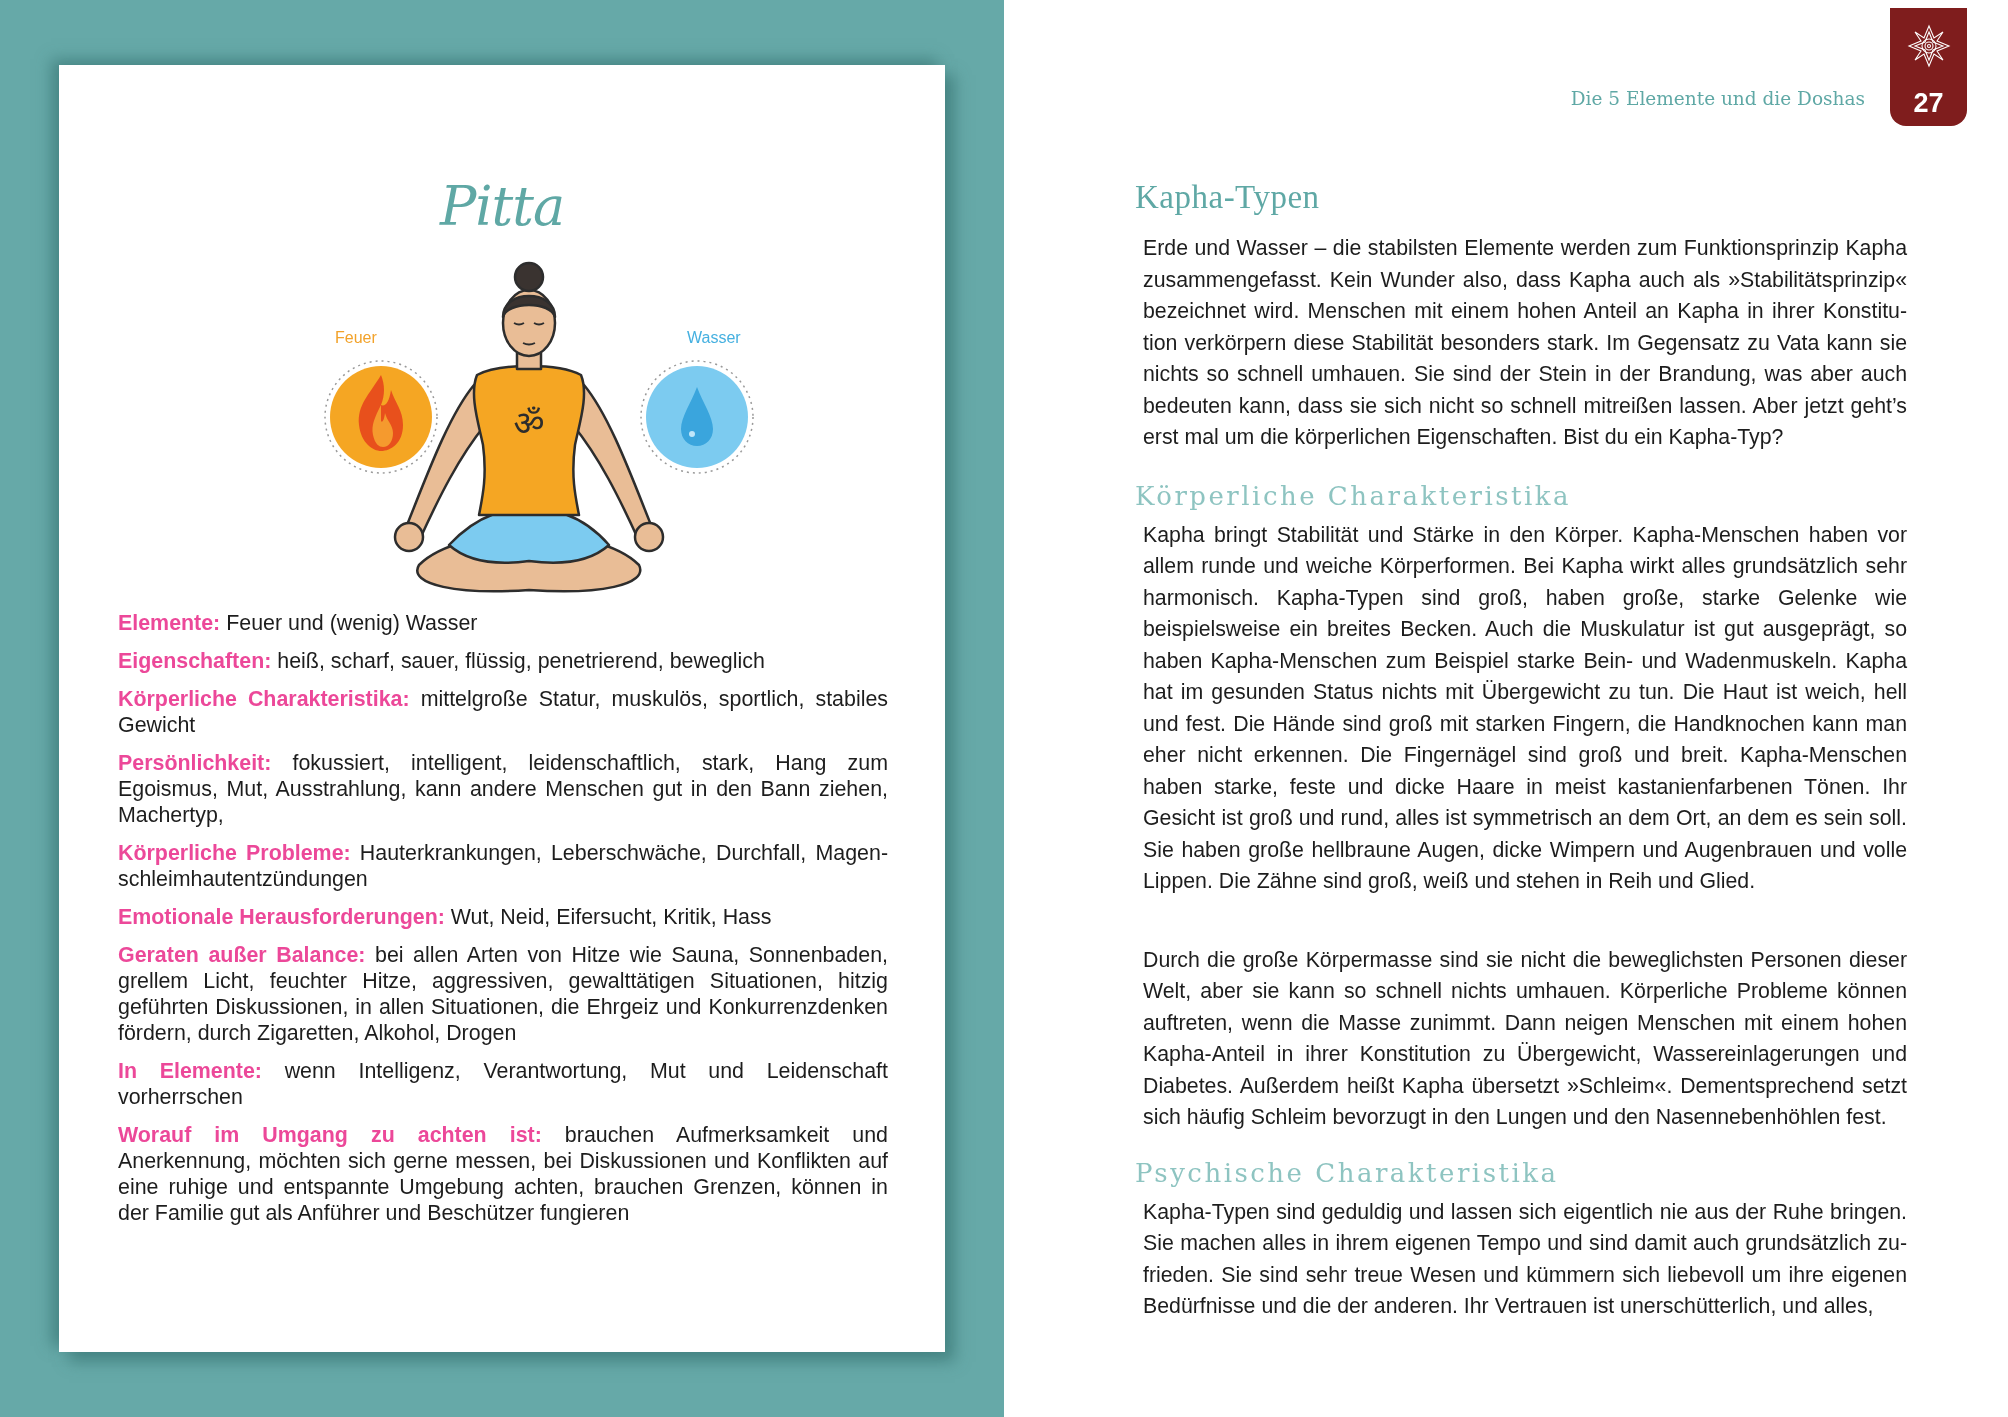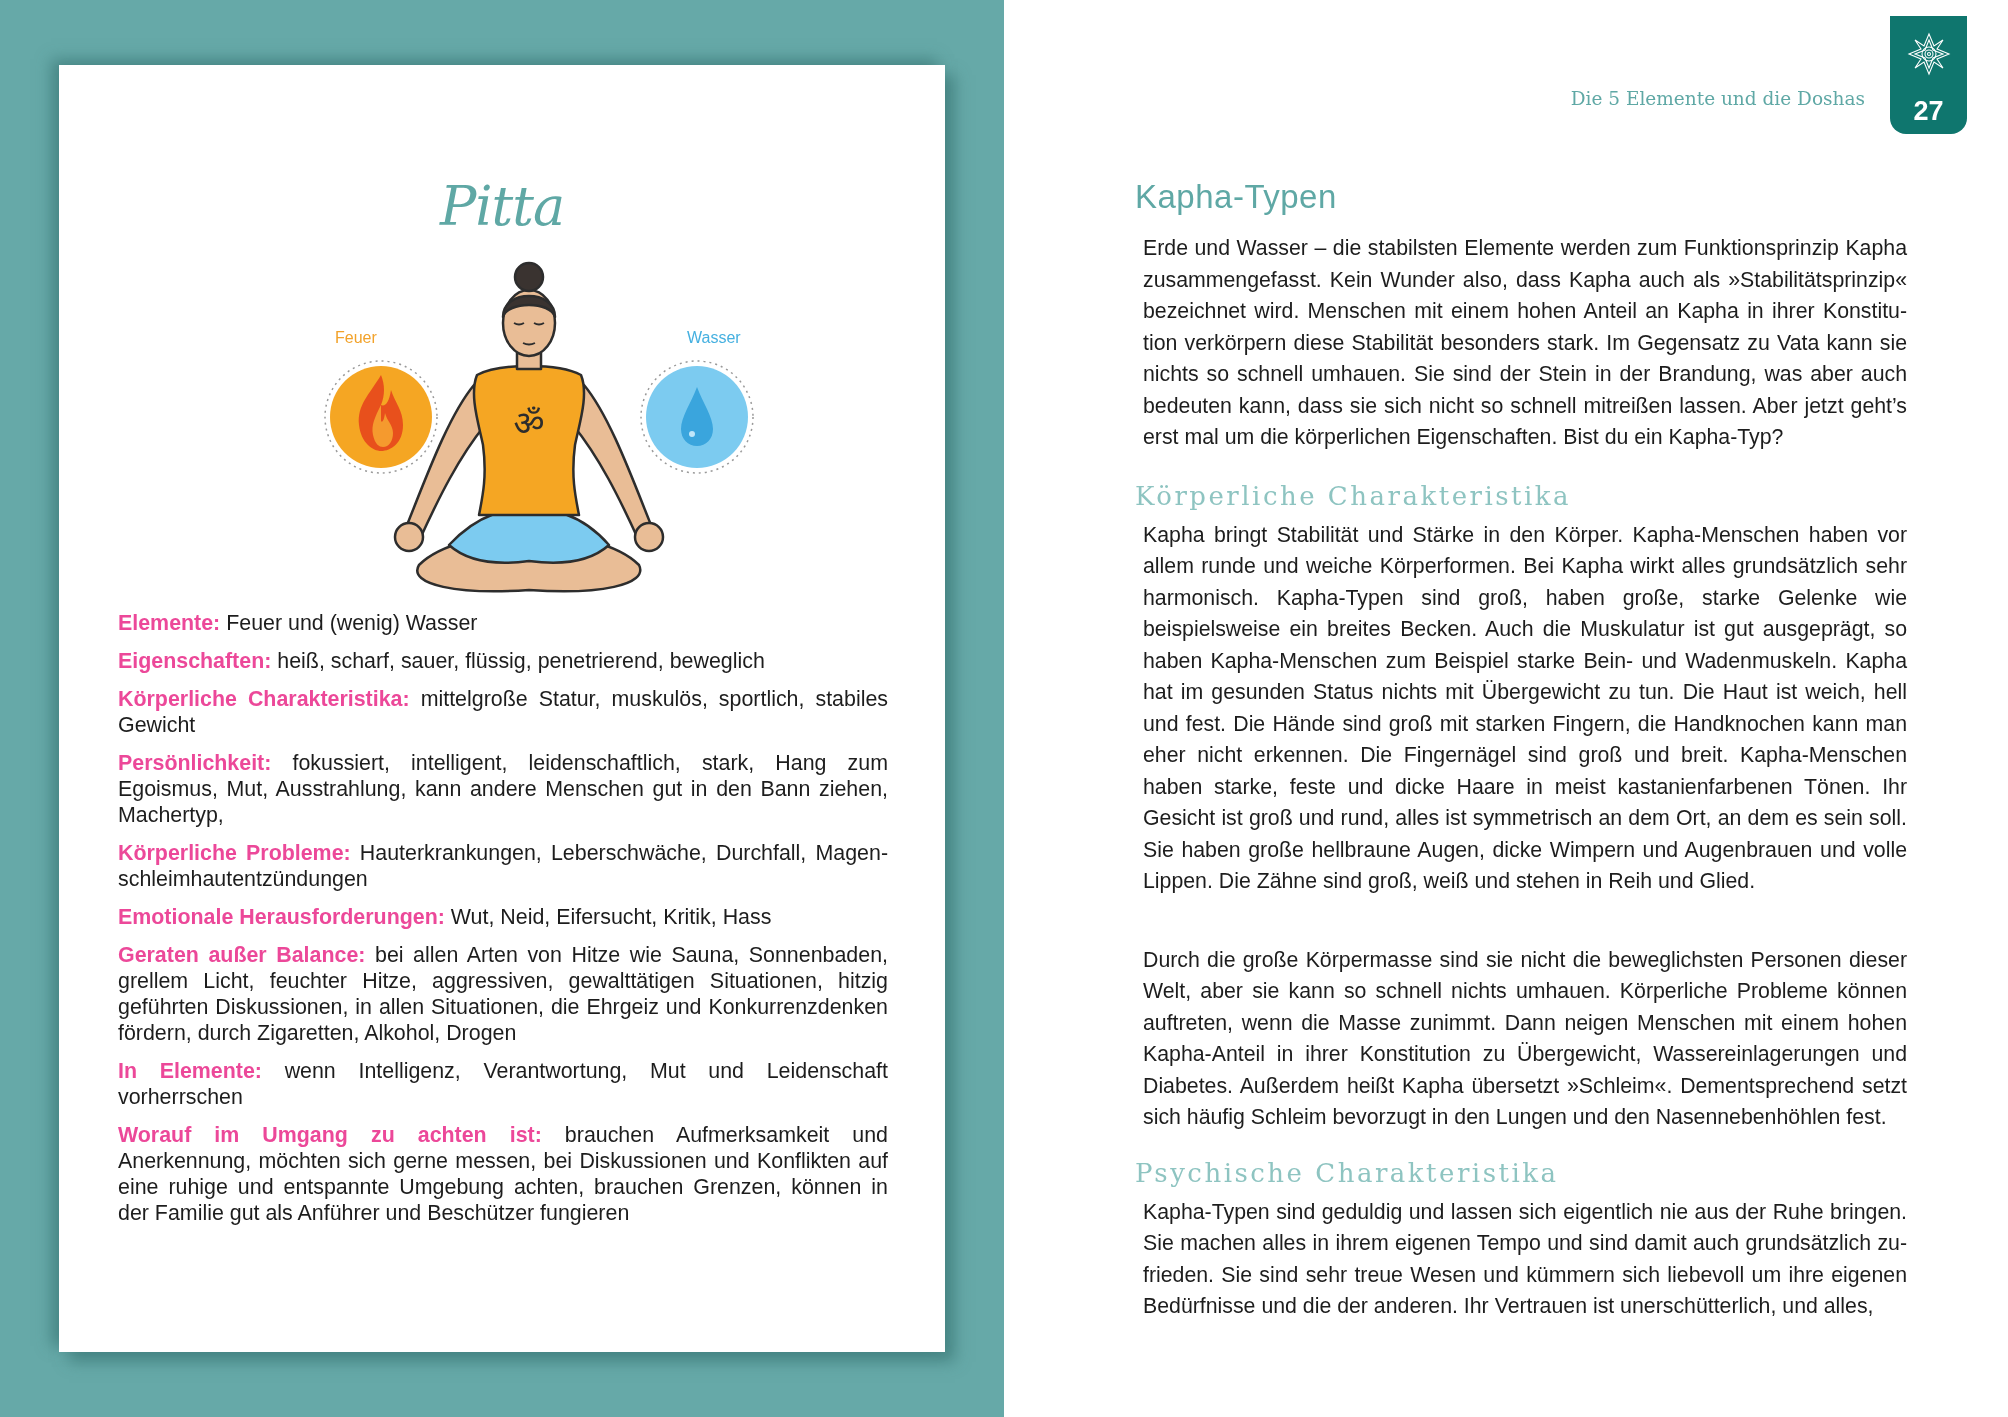--- a/index.html
+++ b/index.html
@@ -12,25 +12,25 @@
   .illustration{position:absolute;left:240px;top:180px;width:460px;height:380px;}
   .el-label{position:absolute;font-family:"Liberation Sans",sans-serif;font-size:16px;}
   .feuer-label{left:36px;top:84px;color:#f2a22a;}
   .wasser-label{left:352px;top:84px;color:#45b0e0;margin-left:36px;}
   .facts{position:absolute;left:59px;top:545px;width:770px;font-family:"Liberation Sans",sans-serif;
         font-size:21.4px;line-height:26px;color:#1d1d1d;text-align:justify;}
   .fact{margin:0 0 12px 0;}
   .fact .k{color:#ec4899;font-weight:bold;}
   .right-page{position:absolute;left:1004px;top:0;width:1004px;height:1417px;background:#fff;}
   .running-head{position:absolute;right:143px;top:88px;font-family:"DejaVu Serif",serif;font-size:18.5px;color:#5fa8a5;}
-  .badge{position:absolute;left:886px;top:16px;width:77px;height:118px;background:#0f766e;border-radius:0 0 16px 16px;}
+  .badge{position:absolute;left:886px;top:8px;width:77px;height:118px;background:#7f1d1d;border-radius:0 0 16px 16px;}
   .badge svg{position:absolute;left:17px;top:16px;}
   .page-num{position:absolute;left:0;width:77px;top:80px;text-align:center;color:#fff;font-family:"Liberation Sans",sans-serif;font-weight:bold;font-size:27px;}
   .content{position:absolute;left:131px;top:175px;width:780px;font-family:"Liberation Sans",sans-serif;color:#1d1d1d;}
-  h1.section{margin:0;font-family:Liberation Sans, sans-serif;font-weight:normal;color:#5fa8a5;font-size:33px;letter-spacing:0.5px;line-height:44px;}
+  h1.section{margin:0;font-family:Liberation Serif, serif;font-weight:normal;color:#5fa8a5;font-size:33px;letter-spacing:0.5px;line-height:44px;}
   h2.sub{margin:0;font-family:"DejaVu Serif",serif;font-weight:normal;color:#8ec4c1;font-size:26px;letter-spacing:2.5px;line-height:32px;}
   p.body{margin:8px;font-size:21.3px;line-height:31.5px;text-align:justify;}
   .p-intro{margin-top:14px !important;}
   .h-koerper{margin-top:26px !important;}
   .gap{height:31px;}
   .h-psych{margin-top:23px !important;}
 </style>
 </head>
 <body>
 

